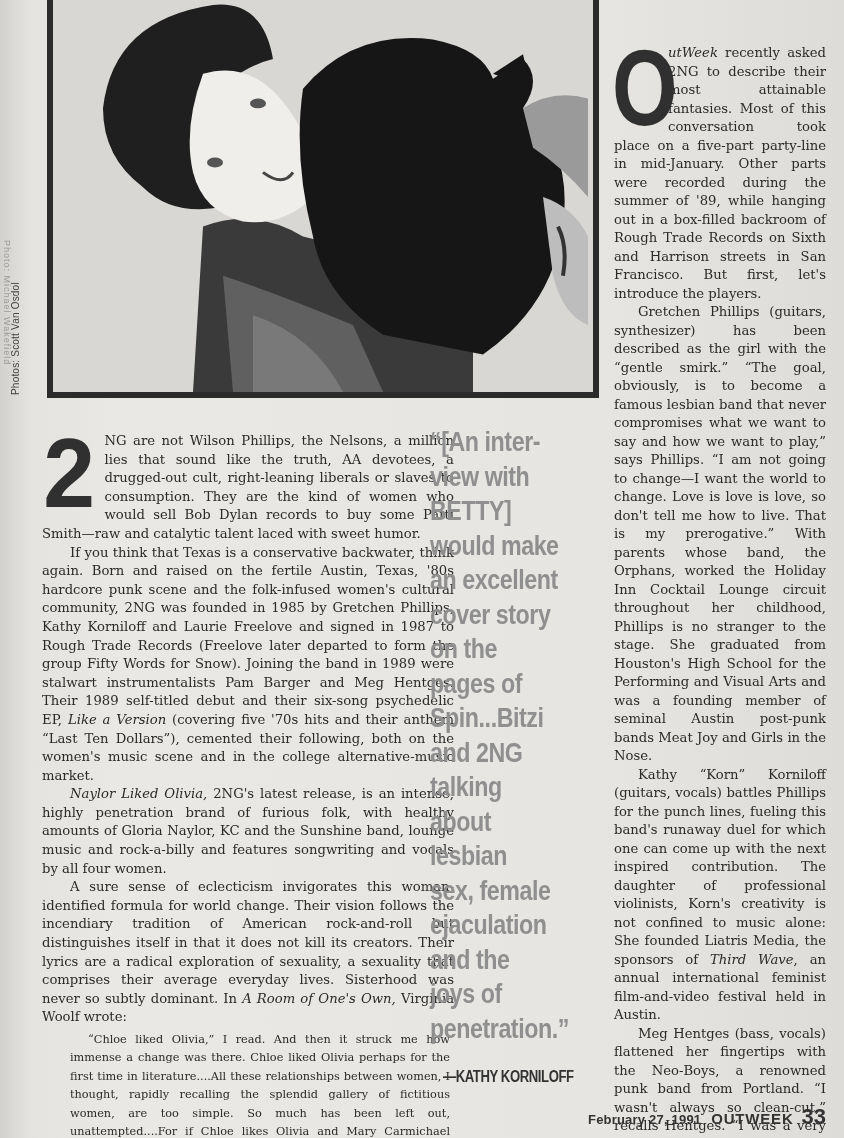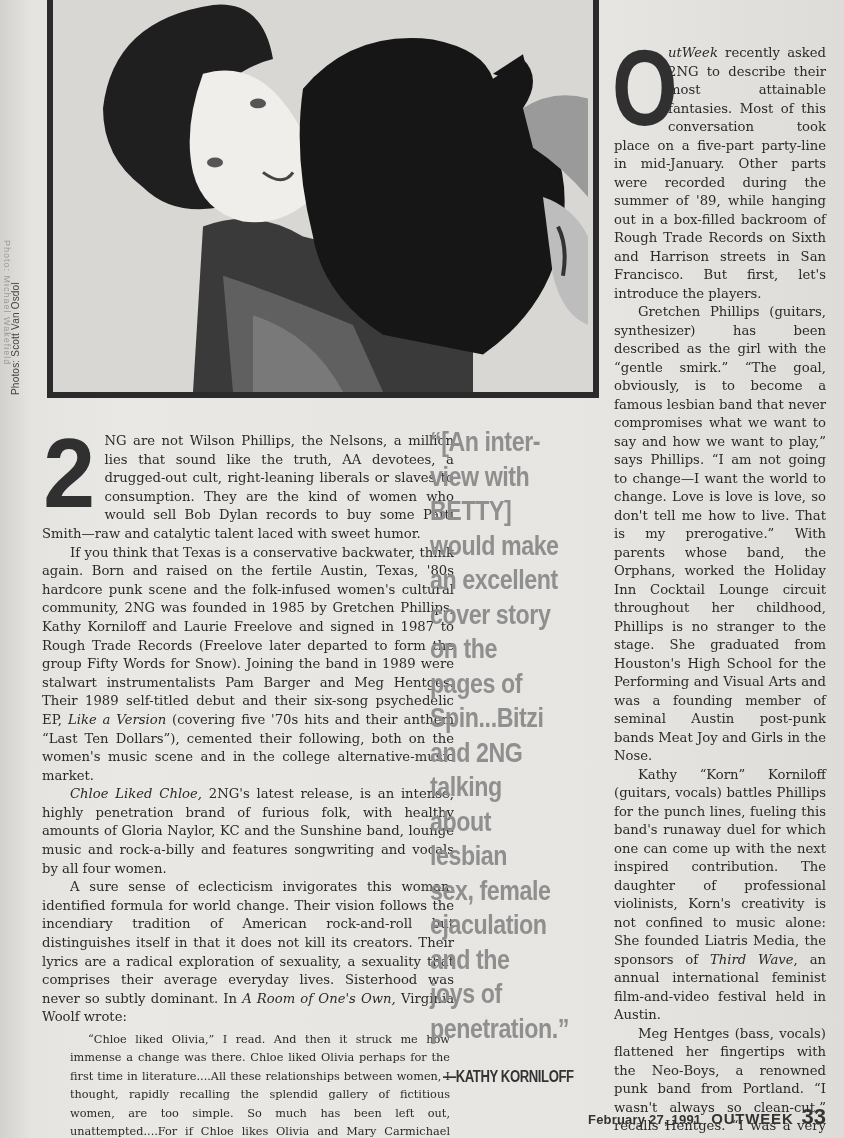--- a/index.html
+++ b/index.html
@@ -123,21 +123,21 @@
     <path d="M490 200 Q520 210 535 240 L535 330 Q510 320 500 280 Z" fill="#bdbdbd"></path>
     <path d="M505 230 Q515 250 510 280" stroke="#333" stroke-width="4" fill="none"></path>
   </svg>
 </div>
 
 <div class="left-col">
   <p class="first">
     <span class="dropcap">2</span><span>NG are not Wilson Phillips, the Nelsons, a million lies that sound like the truth, AA devotees, a drugged-out cult, right-leaning liberals or slaves to consumption. They are the kind of women who would sell Bob Dylan records to buy some Patti Smith—raw and catalytic talent laced with sweet humor.</span>
   </p>
   <p><span>If you think that Texas is a conservative backwater, think again. Born and raised on the fertile Austin, Texas, '80s hardcore punk scene and the folk-infused women's cultural community, 2NG was founded in 1985 by Gretchen Phillips, Kathy Korniloff and Laurie Freelove and signed in 1987 to Rough Trade Records (Freelove later departed to form the group Fifty Words for Snow). Joining the band in 1989 were stalwart instrumentalists Pam Barger and Meg Hentges. Their 1989 self-titled debut and their six-song psychedelic EP, </span><em>Like a Version</em><span> (covering five '70s hits and their anthem “Last Ten Dollars”), cemented their following, both on the women's music scene and in the college alternative-music market.</span></p>
-  <p><em>Chloe Liked Chloe,</em><span> 2NG's latest release, is an intense, highly penetration brand of furious folk, with healthy amounts of Gloria Naylor, KC and the Sunshine band, lounge music and rock-a-billy and features songwriting and vocals by all four women.</span></p>
+  <p><em>Naylor Liked Olivia,</em><span> 2NG's latest release, is an intense, highly penetration brand of furious folk, with healthy amounts of Gloria Naylor, KC and the Sunshine band, lounge music and rock-a-billy and features songwriting and vocals by all four women.</span></p>
   <p><span>A sure sense of eclecticism invigorates this woman-identified formula for world change. Their vision follows the incendiary tradition of American rock-and-roll but distinguishes itself in that it does not kill its creators. Their lyrics are a radical exploration of sexuality, a sexuality that comprises their average everyday lives. Sisterhood was never so subtly dominant. In </span><em>A Room of One's Own,</em><span> Virginia Woolf wrote:</span></p>
   <blockquote>
       <span class="q">“Chloe liked Olivia,” I read. And then it struck me how immense a change was there. Chloe liked Olivia perhaps for the first time in literature....All these relationships between women, I thought, rapidly recalling the splendid gallery of fictitious women, are too simple. So much has been left out, unattempted....For if Chloe likes Olivia and Mary Carmichael knows how to express it, she will light a torch in that vast chamber where nobody has yet been. It is all half-lights and profound shadows like those serpentine caves where one goes with a candle peering up and down, not knowing where one is stepping.</span>
     </blockquote>
 </div>
 
 <div class="pull">
   <div class="pull-body">“[An inter-
 view with
 BETTY]

